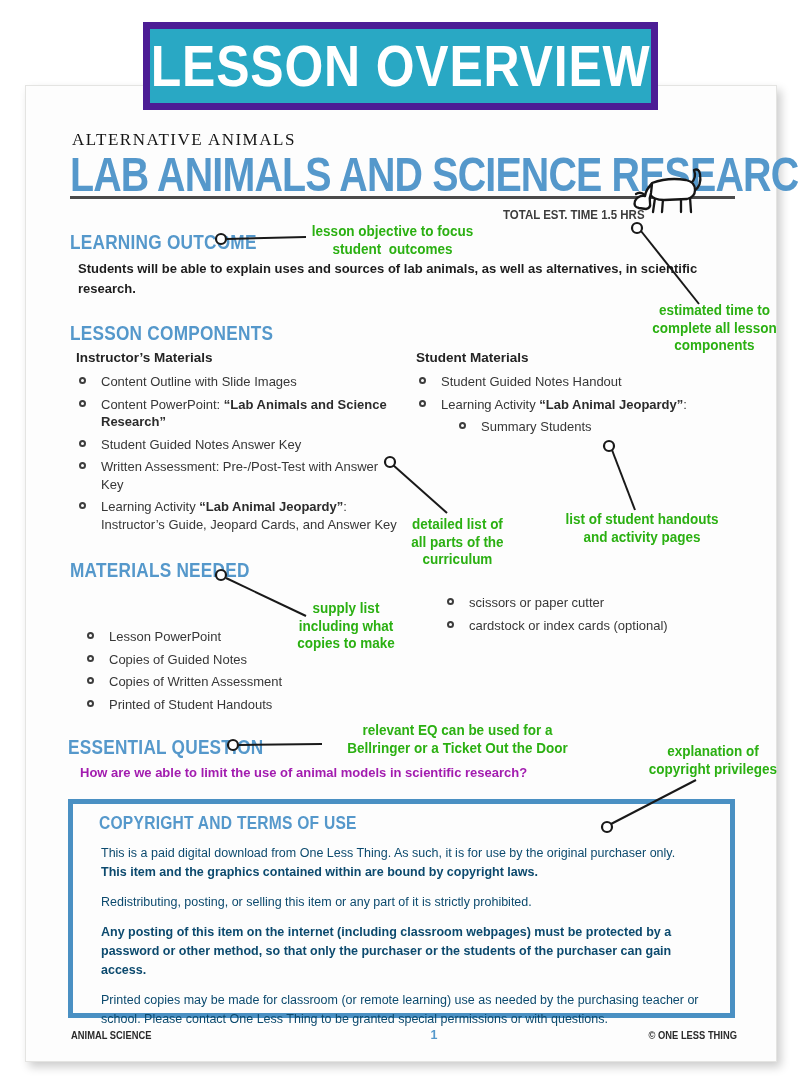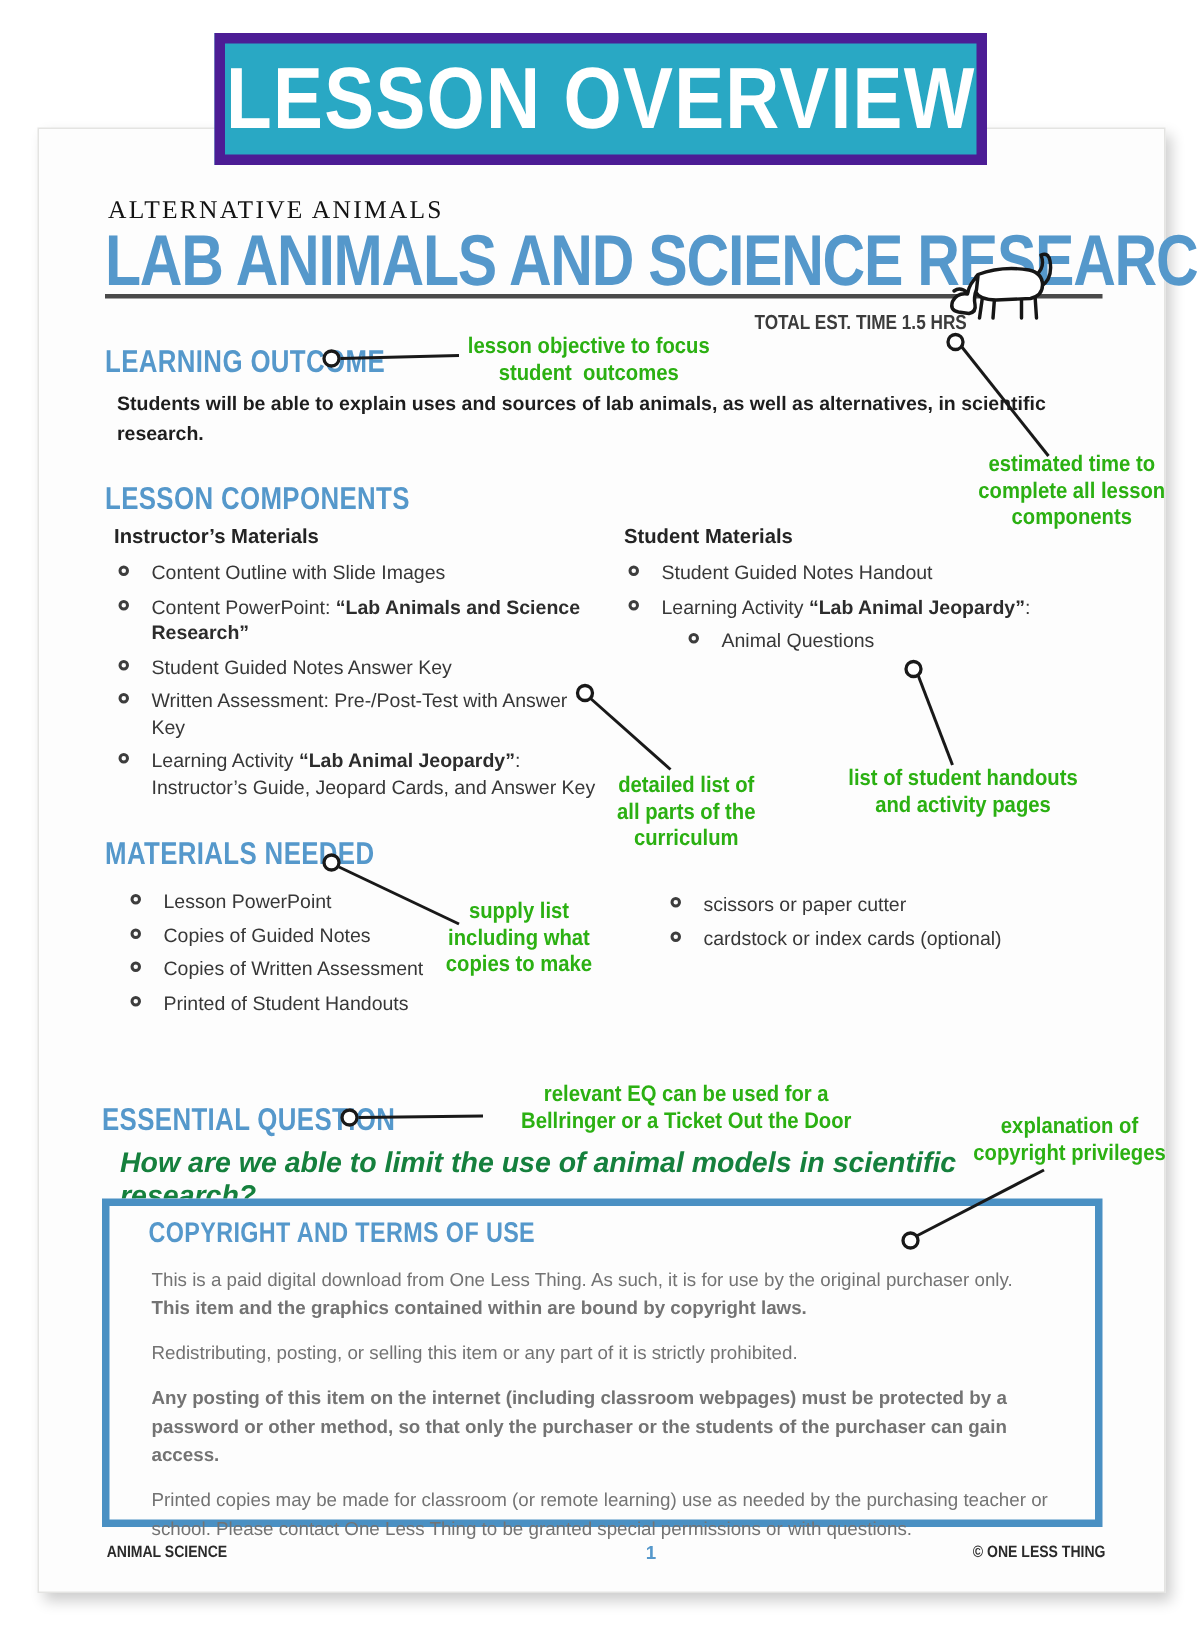--- a/index.html
+++ b/index.html
@@ -51,27 +51,27 @@
   .col-title { font-size:13.5px; font-weight:bold; color:#242424; margin-bottom:8px; }
   ul.blist { list-style:none; }
   ul.blist li { display:flex; align-items:flex-start; margin-bottom:5px; line-height:17.5px; }
   .bullet {
     width:7px; height:7px; border:2.2px solid #3d3d3d; border-radius:50%;
     margin:4px 15px 0 3px; flex-shrink:0;
   }
   .li-text { font-size:13px; color:#373737; }
   .li-text b, .col-title b { color:#2c2c2c; }
   li.sub { margin-left:40px; }
-  .eq-text { font-size:19px; font-weight:bold; font-style:italic; color:#15803d; }
+  .eq-text { font-size:13px; font-weight:bold; color:#a21caf; }
   .copy-box {
     left:68px; top:799px; width:667px; height:219px;
     border:5px solid #4a90c3; background:#fdfdfd; padding:9px 26px 0 26px;
   }
   .copy-box .h-blue { font-size:19px; display:inline-block; }
-  .copy-box p { font-size:12.5px; line-height:19px; color:#737373; margin:11px 0 0 2px; }
+  .copy-box p { font-size:12.5px; line-height:19px; color:#0c4a6e; margin:11px 0 0 2px; }
   .footer { font-size:11px; font-weight:bold; color:#2a2a2a; white-space:nowrap;
     transform:scaleX(0.85); }
   .page-num { font-size:12.5px; font-weight:bold; color:#5598cb; }
   .lines { left:0; top:0; width:800px; height:1084px; pointer-events:none; z-index:2; }
 </style>
 </head>
 <body>
 
 <div class="canvas">
 
@@ -139,37 +139,37 @@
       <li>
           <span class="bullet"></span>
           <span class="li-text"><span>Student Guided Notes Handout</span></span>
         </li>
       <li>
           <span class="bullet"></span>
           <span class="li-text"><span>Learning Activity </span><b>“Lab Animal Jeopardy”</b><span>:</span></span>
         </li>
       <li class="sub">
           <span class="bullet"></span>
-          <span class="li-text">Animal Questions</span>
+          <span class="li-text">Summary Students</span>
         </li>
     </ul>
   </div>
 
   <div class="abs note" style="left:385px; top:515px; width:145px;">detailed list of
 all parts of the
 curriculum</div>
   <div class="abs note" style="left:538px; top:510px; width:208px;">list of student handouts
 and activity pages</div>
 
   <div class="abs h-blue" style="left:70px; top:559px;">MATERIALS NEEDED</div>
   <div class="abs note" style="left:281px; top:599px; width:130px;">supply list
 including what
 copies to make</div>
 
-  <div class="abs" style="left:84px; top:592px; width:300px;">
+  <div class="abs" style="left:84px; top:628px; width:300px;">
     <ul class="blist">
       <li>
           <span class="bullet"></span>
           <span class="li-text">Lesson PowerPoint</span>
         </li>
       <li>
           <span class="bullet"></span>
           <span class="li-text">Copies of Guided Notes</span>
         </li>
       <li>

